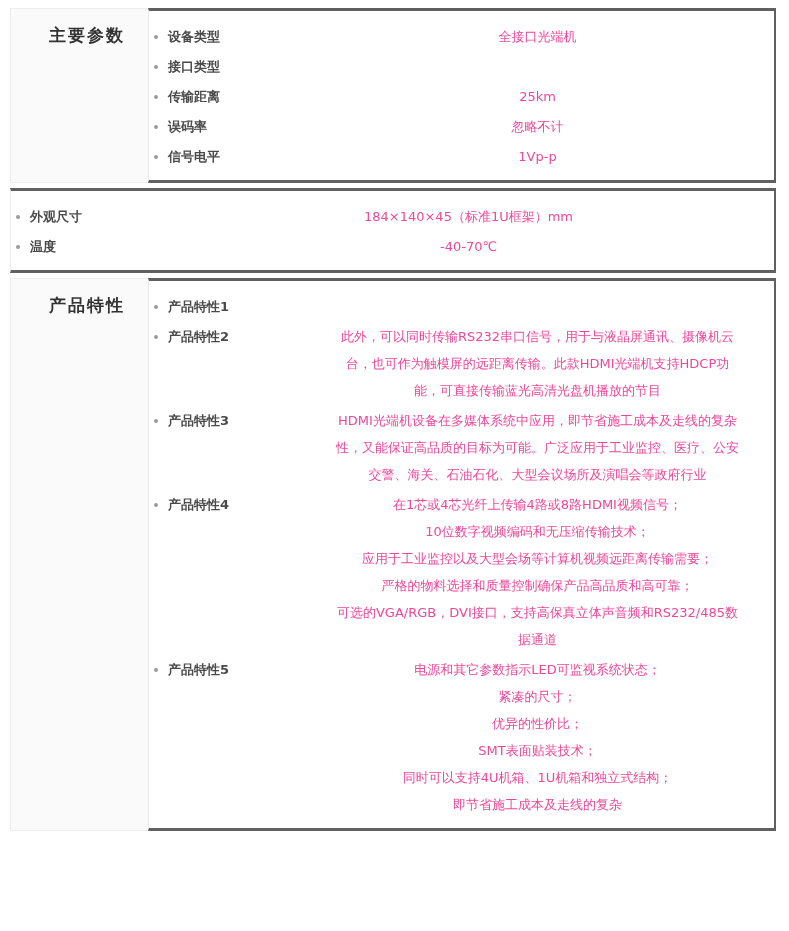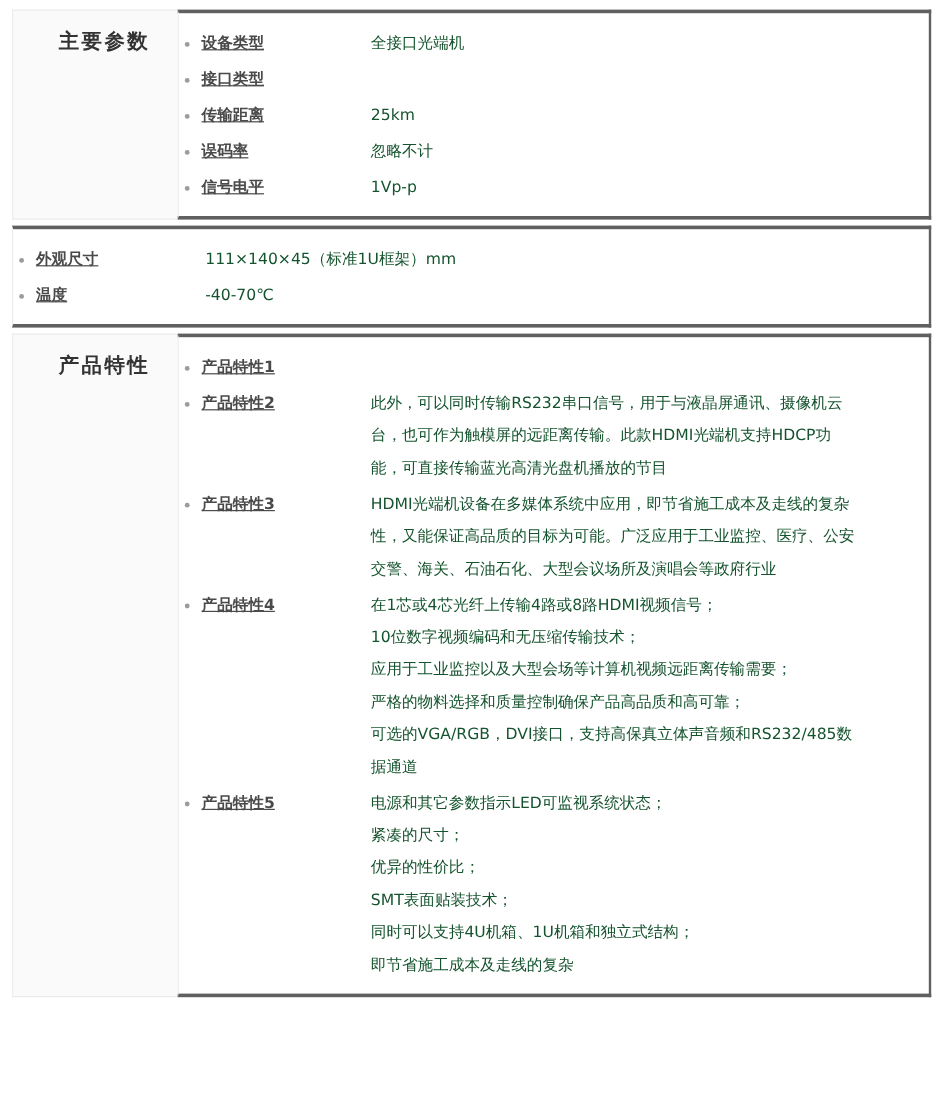--- a/index.html
+++ b/index.html
@@ -60,28 +60,28 @@
     background: #9b9b9b;
     margin: 12px 10px 0 0;
   }
   .label {
     flex: 0 0 141px;
     width: 141px;
     font-size: 13px;
     font-weight: bold;
     color: #4a4a4a;
     line-height: 27px;
-    text-decoration: underline;
   }
   .value {
     flex: 1;
     font-size: 13px;
-    color: #14532d;
+    color: #ec4899;
     line-height: 27px;
     white-space: pre-line;
+    text-align: center;
   }
 </style>
 </head>
 <body>
 
 <div class="page">
   <div class="spec-table">
 
     <div class="section">
       <div class="title-cell">
@@ -113,21 +113,21 @@
           <span class="value">1Vp-p</span>
         </div>
       </div>
     </div>
 
     <div class="section">
       <div class="content-cell">
         <div class="row">
           <span class="bullet"></span>
           <span class="label">外观尺寸</span>
-          <span class="value">111×140×45（标准1U框架）mm</span>
+          <span class="value">184×140×45（标准1U框架）mm</span>
         </div>
         <div class="row">
           <span class="bullet"></span>
           <span class="label">温度</span>
           <span class="value">-40-70℃</span>
         </div>
       </div>
     </div>
 
     <div class="section">

